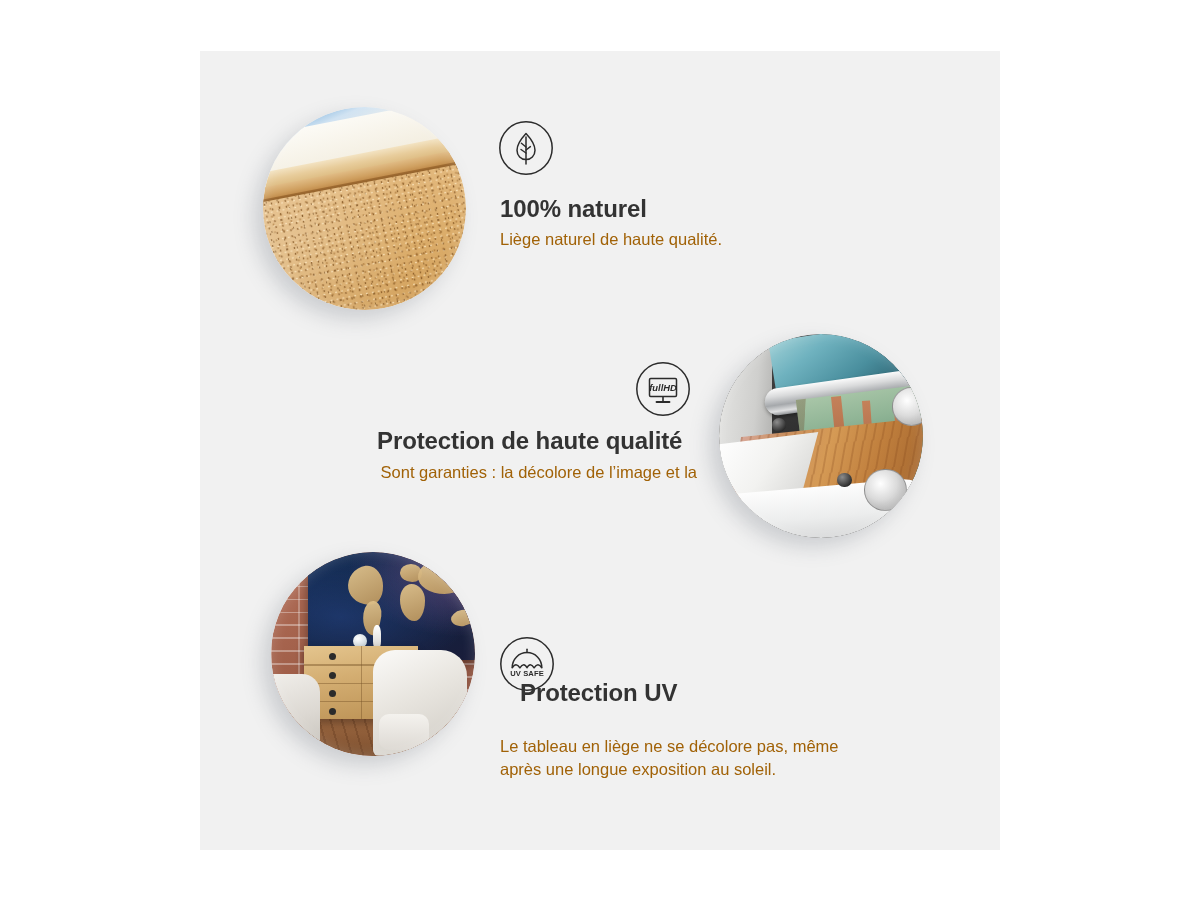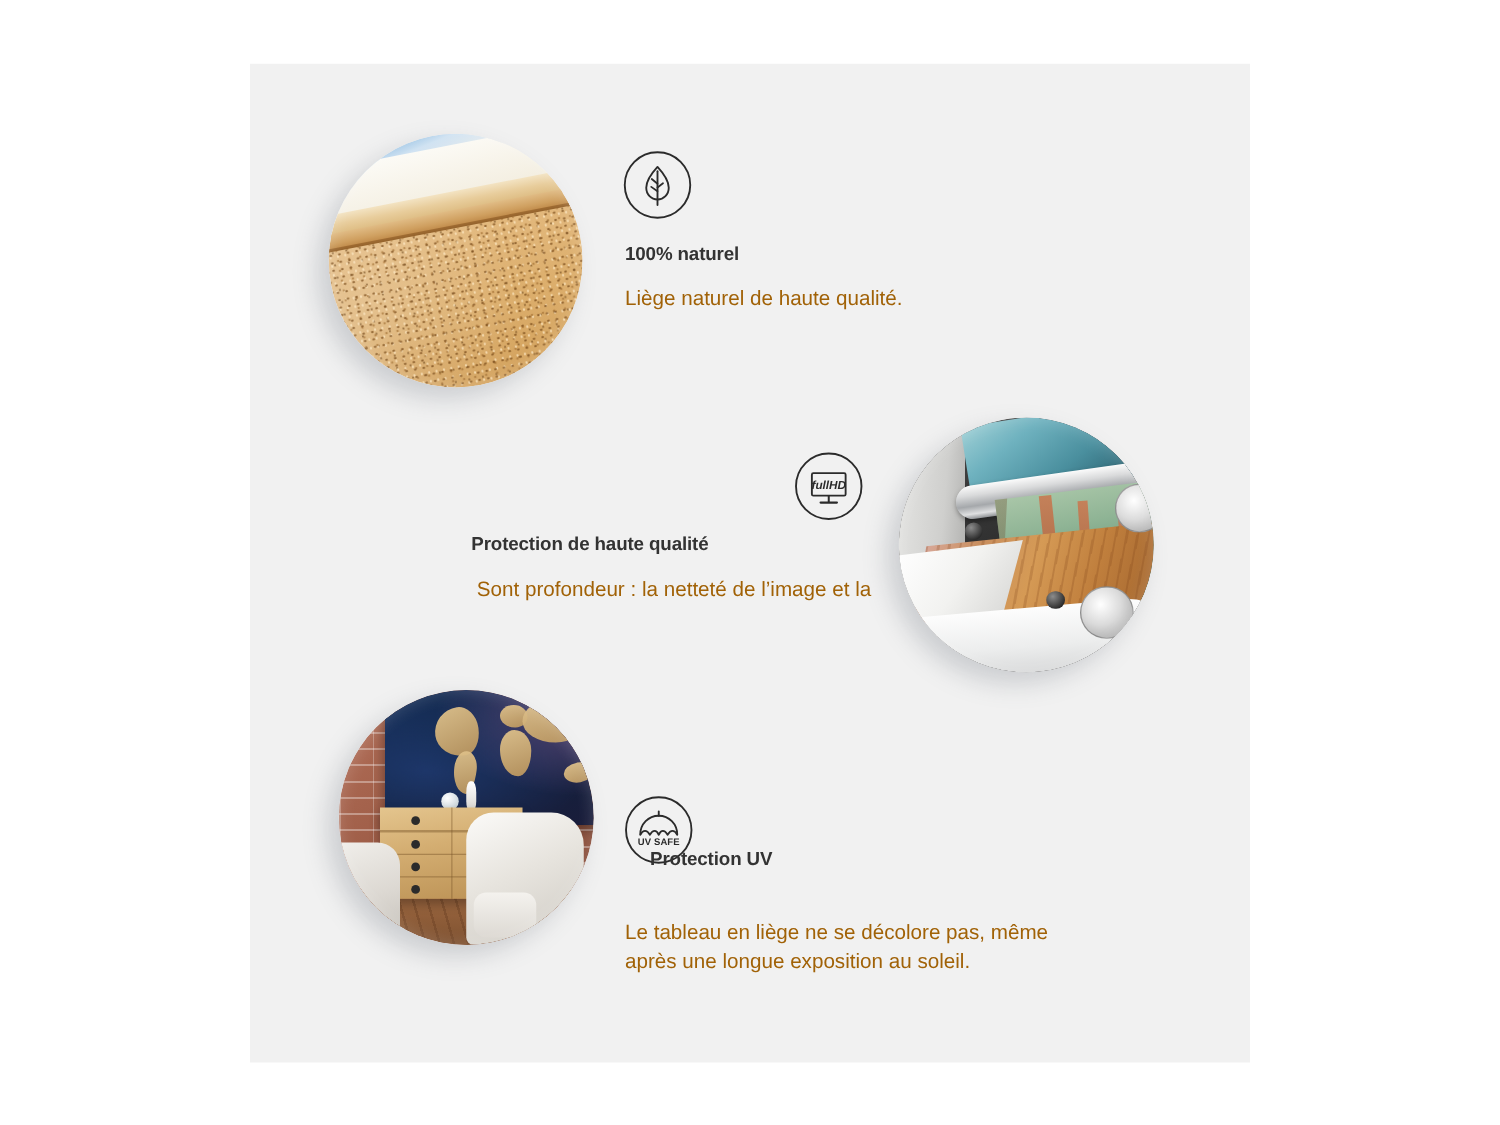--- a/index.html
+++ b/index.html
@@ -34,21 +34,21 @@
 
   .feature-icon {
     position: absolute;
     width: 56px;
     height: 56px;
   }
   .feature-icon svg { display: block; width: 56px; height: 56px; }
 
   .feature-heading {
     position: absolute;
-    font-size: 15px;
+    font-size: 24px;
     font-weight: 700;
     color: #333333;
     letter-spacing: -0.1px;
     white-space: nowrap;
     line-height: 1.1;
   }
   .feature-desc {
     position: absolute;
     font-size: 16.5px;
     font-weight: 400;
@@ -339,21 +339,21 @@
         <rect x="14.5" y="17.5" width="27" height="18" rx="1.2" stroke="#2b2b2b" stroke-width="1.5"></rect>
         <path d="M28 35.5 V40.5" stroke="#2b2b2b" stroke-width="1.6"></path>
         <path d="M21.5 41 H34.5" stroke="#2b2b2b" stroke-width="1.8" stroke-linecap="round"></path>
         <text x="28" y="30.2" text-anchor="middle" font-family="'Liberation Sans', sans-serif" font-size="9.4" font-style="italic" font-weight="700" fill="#2b2b2b">fullHD</text>
       </svg>
     </div>
 
     <div class="feature-heading" style="left:377px; top:428px;">Protection de haute qualité</div>
 
     <div class="feature-desc" style="left:297px; top:461px; width:400px; text-align:right;">
-      <div>Sont profondeur : la netteté de l’image et la</div>
+      <div>Sont garanties : la décolore de l’image et la</div>
     </div>
   </div>
 
   <div class="photo-circle" id="photo-room" style="left:271px; top:552px; width:204px; height:204px;">
     <div class="photo-inner">
       <div class="brick"></div>
       <div class="map">
         <div class="cont c-na"></div>
         <div class="cont c-sa"></div>
         <div class="cont c-eu"></div>

